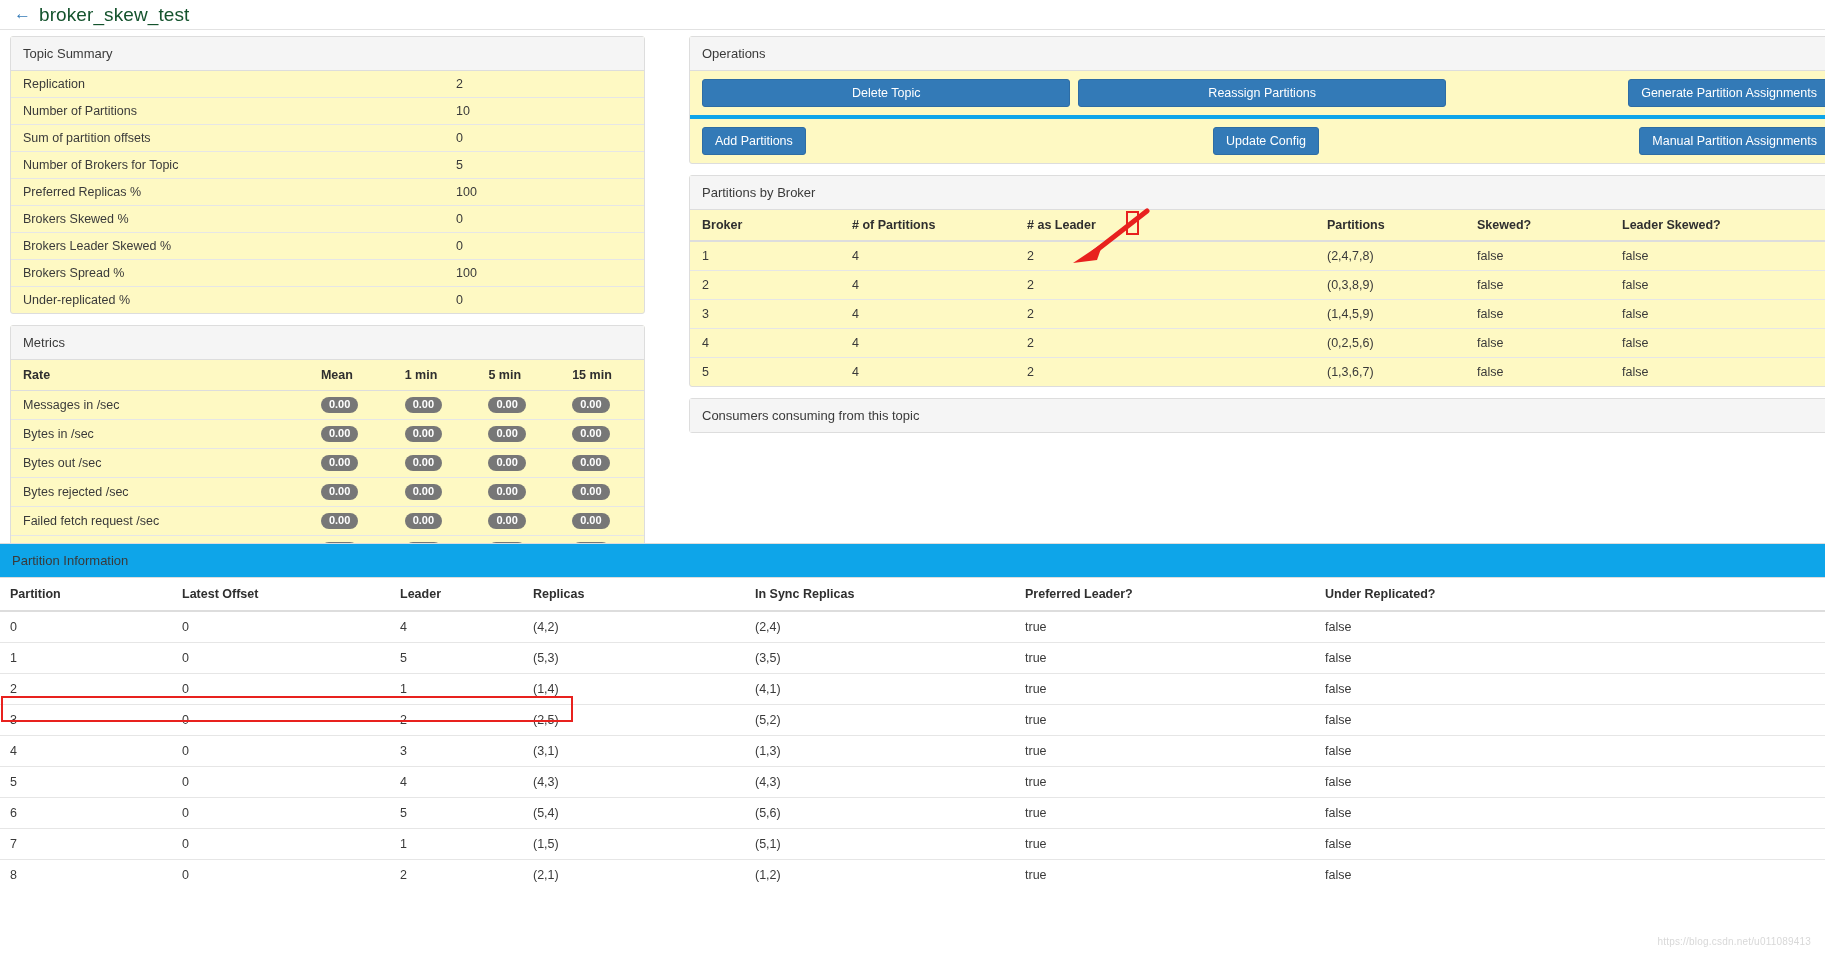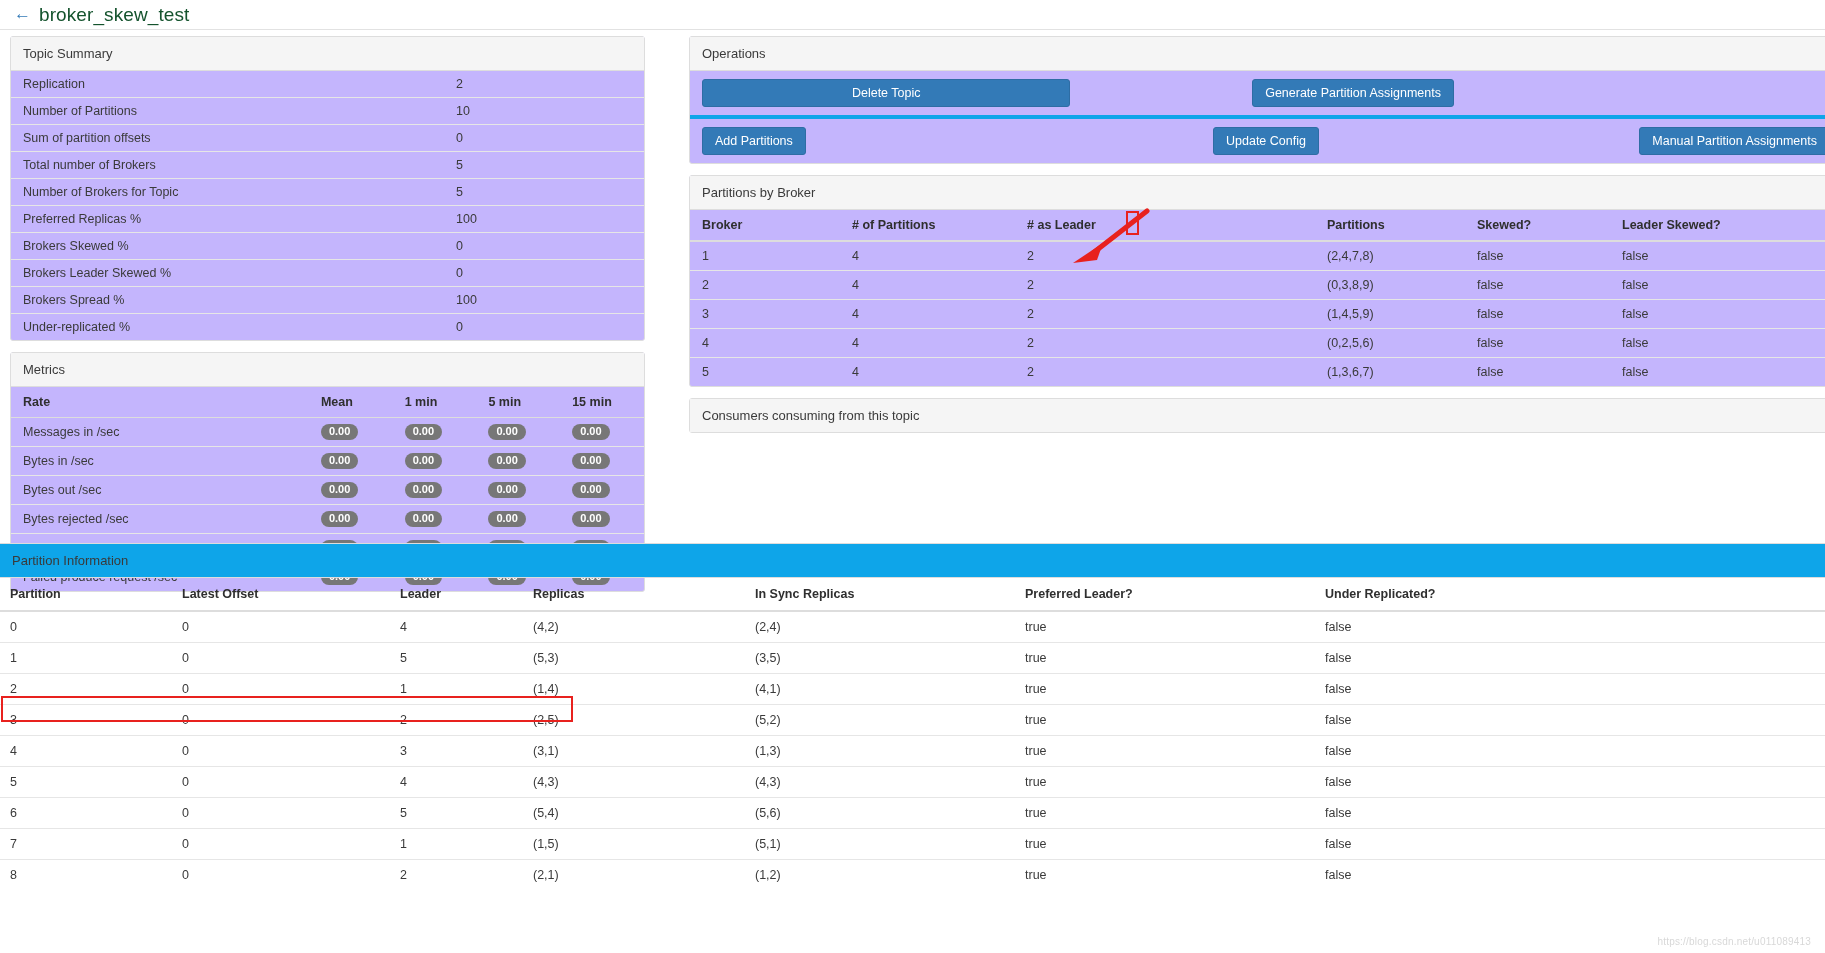--- a/index.html
+++ b/index.html
@@ -33,21 +33,21 @@
     font-size: 19px;
     color: #14532d;
     font-weight: 400;
     letter-spacing: .1px;
   }
 
   
   .panel {
     border: 1px solid #dddddd;
     border-radius: 3px;
-    background: #c4b5fd;
+    background: #fef9c3;
   }
   .panel-head {
     background: #f5f5f5;
     border-bottom: 1px solid #dddddd;
     padding: 9px 12px;
     font-size: 13px;
     color: #3a3a3a;
   }
 
   
@@ -180,24 +180,20 @@
             </tr>
           <tr>
               <td>Number of Partitions</td>
               <td class="val">10</td>
             </tr>
           <tr>
               <td>Sum of partition offsets</td>
               <td class="val">0</td>
             </tr>
           <tr>
-              <td>Total number of Brokers</td>
-              <td class="val">5</td>
-            </tr>
-          <tr>
               <td>Number of Brokers for Topic</td>
               <td class="val">5</td>
             </tr>
           <tr>
               <td>Preferred Replicas %</td>
               <td class="val">100</td>
             </tr>
           <tr>
               <td>Brokers Skewed %</td>
               <td class="val">0</td>
@@ -279,20 +275,23 @@
   </div>
 
   <div class="col-right">
 
     <div class="panel">
       <div class="panel-head">Operations</div>
       <div class="ops-body">
         <div class="ops-row">
           <div class="ops-cell">
             <button class="btn block">Delete Topic</button>
+          </div>
+          <div class="ops-cell">
+            <button class="btn block">Reassign Partitions</button>
           </div>
           <div class="ops-cell right">
             <button class="btn">Generate Partition Assignments</button>
           </div>
         </div>
         <div class="ops-row">
           <div class="ops-cell">
             <button class="btn">Add Partitions</button>
           </div>
           <div class="ops-cell center">

